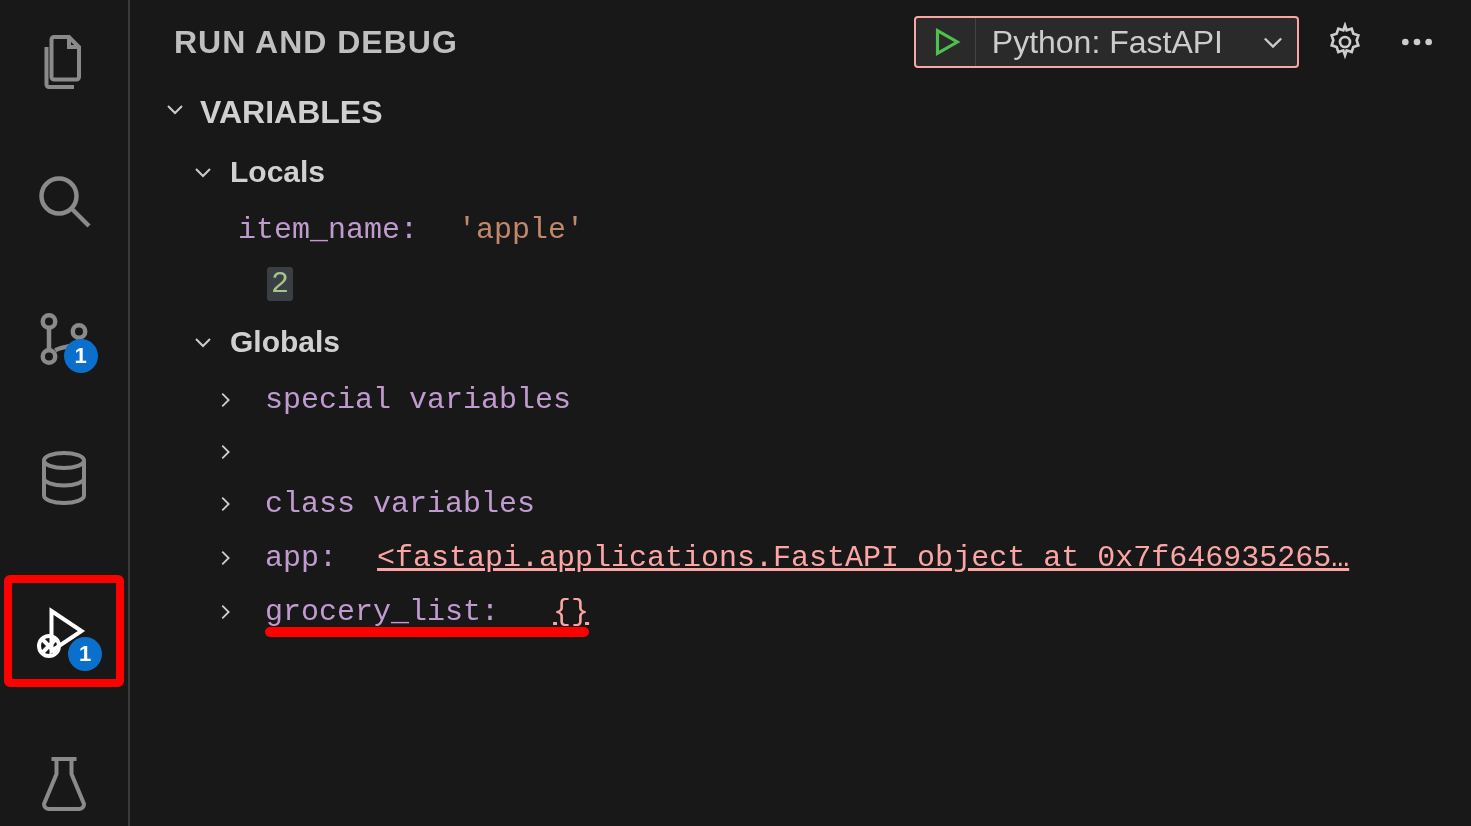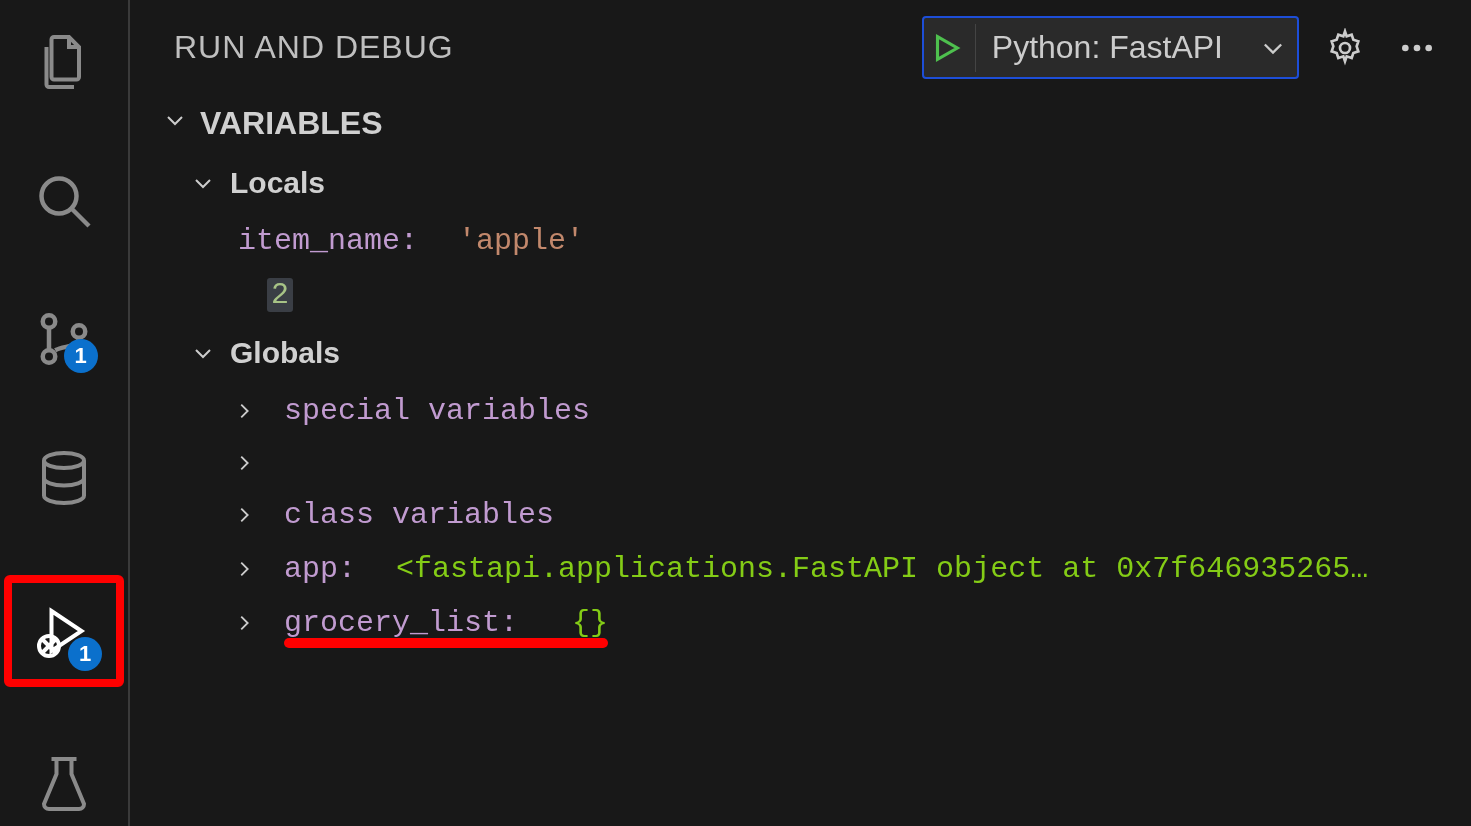--- a/index.html
+++ b/index.html
@@ -69,33 +69,33 @@
   
   .panel-header {
     display: flex;
     align-items: center;
     padding: 16px 28px 8px 44px;
     gap: 20px;
   }
   .panel-title {
     font-size: 32px;
     color: #bfbfbf;
-    font-weight: 400;
+    font-weight: 700;
     letter-spacing: 1px;
   }
   .header-spacer { flex: 1; }
 
   .config-box {
     display: flex;
     align-items: center;
     background: #2a2a2a;
-    border: 2px solid #1d4ed8;
+    border: 2px solid #fca5a5;
     border-radius: 4px;
-    height: 63px;
-    padding: 0 0 0 4px;
+    height: 52px;
+    padding: 0 0 0 12px;
     gap: 10px;
   }
   .play-btn {
     display: flex;
     align-items: center;
     justify-content: center;
     width: 48px;
     height: 48px;
     cursor: pointer;
     border-right: 1px solid #444;
@@ -154,32 +154,32 @@
 
   .var-row {
     display: flex;
     align-items: center;
     padding: 10px 0 10px 108px;
     font-family: Consolas, "Courier New", monospace;
     font-size: 30px;
     gap: 11px;
     white-space: nowrap;
   }
-  .var-row.with-chev { padding-left: 80px; margin-left: 19px; }
+  .var-row.with-chev { padding-left: 80px; }
   .var-row .chev-right { margin-right: 14px; }
 
   .var-name { color: #c19bd0; }
   .var-value-str { color: #c2886c; }
   .var-value-num {
     color: #a7c386;
     background: #3a3e45;
     border-radius: 3px;
     padding: 0 4px;
   }
-  .var-value-obj { color: #84cc16; }
+  .var-value-obj { color: #fca5a5; text-decoration: underline; }
 
   .highlight-container {
     position: relative;
     display: inline-block;
   }
   .underline-red {
     position: absolute;
     left: 0;
     right: 0;
     bottom: -8px;

